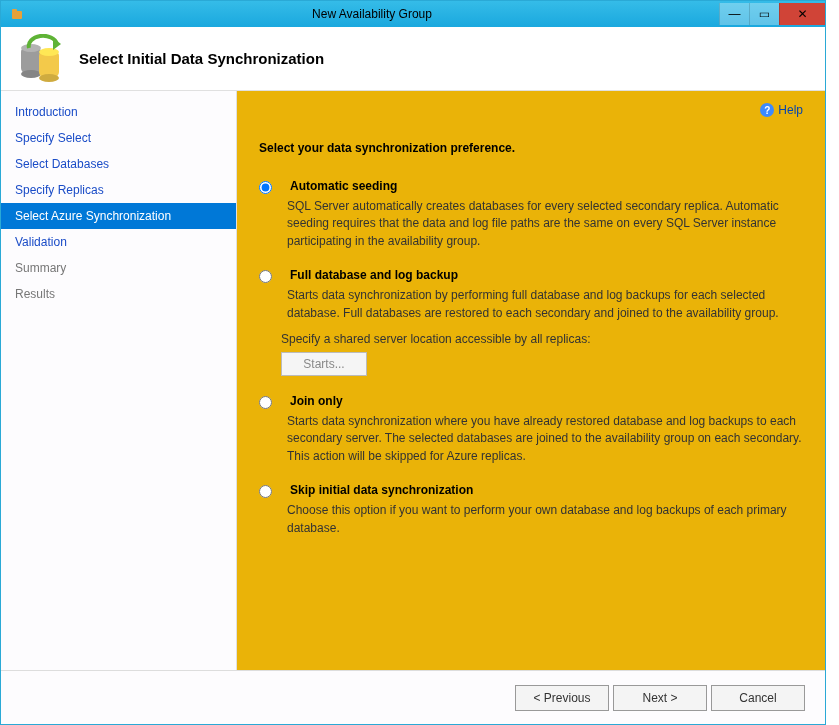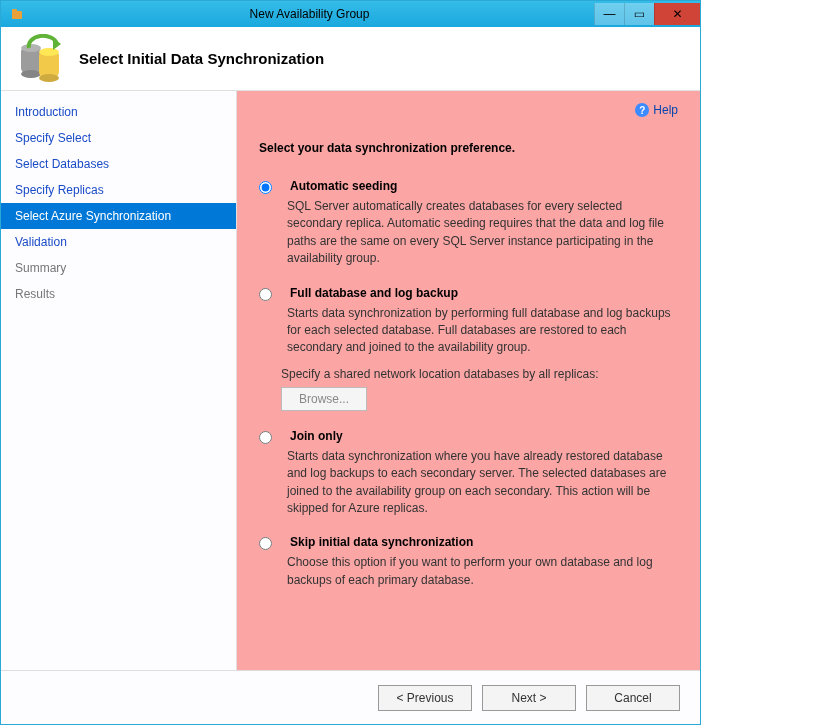--- a/index.html
+++ b/index.html
@@ -1,45 +1,45 @@
 <!DOCTYPE html>
 <html><head>
   <meta charset="utf-8">
   <style>
     * { box-sizing: border-box; margin: 0; padding: 0; }
     body { font-family: "Segoe UI", Tahoma, sans-serif; font-size: 12px; background: #fff; width: 839px; height: 725px; overflow: hidden; }
-    .window { width: 701px; height: 725px; border: 1px solid #2aa9d6; background: #fdfdfe; display: flex; flex-direction: column; }
+    .window { width: 826px; height: 725px; border: 1px solid #2aa9d6; background: #fdfdfe; display: flex; flex-direction: column; }
     .titlebar { height: 26px; background: linear-gradient(#35bce8, #1aa8de); display: flex; align-items: center; position: relative; }
     .title-icon { width: 16px; height: 16px; margin-left: 8px; display:flex; align-items:center; justify-content:center;}
     .title-text { flex: 1; text-align: center; color: #000; font-size: 12px; }
     .win-controls { display: flex; }
     .win-btn { width: 30px; height: 22px; border-left: 1px solid rgba(0,0,0,0.15); display: flex; align-items: center; justify-content: center; background: rgba(255,255,255,0.3); }
     .win-btn.close { background: #d04437; color:#000; width: 46px;}
     .header { height: 64px; border-bottom: 1px solid #e0e0e0; display: flex; align-items: center; padding: 0 18px; background:#fff;}
     .header-icon { width: 46px; height: 46px; margin-right: 14px; position:relative;}
     .header-title { font-size: 15px; font-weight: 700; color: #000; }
-    .body { flex: 1; display: flex; background: #fca5a5; overflow:hidden;}
+    .body { flex: 1; display: flex; background: #eab308; overflow:hidden;}
     .sidebar { width: 236px; border-right: 1px solid #e0e0e0; padding-top: 8px; background:#fdfcfe;}
     .nav-item { padding: 6px 14px; font-size: 12px; color: #1a4cc7; cursor: pointer; }
     .nav-item.inactive { color: #777; cursor: default;}
     .nav-item.selected { background: #0078d7; color: #fff; }
     .content { flex: 1; padding: 16px 22px 10px 22px; position: relative; overflow:hidden;}
     .help-link { position: absolute; top: 12px; right: 22px; color: #0645ad; display:flex; align-items:center; gap:4px; cursor:pointer;}
     .help-icon { width:14px; height:14px; border-radius:50%; background:#3b8aff; color:#fff; font-size:10px; font-weight:bold; display:flex; align-items:center; justify-content:center;}
     .content-heading { font-weight: 600; margin-top: 34px; margin-bottom: 24px; font-size: 12px; color:#000;}
     .option { margin-bottom: 18px; }
     .option-row { display: flex; align-items: flex-start; gap: 18px; }
     .option-label { font-weight: 600; color:#000;}
     .option-desc { margin-left: 28px; margin-top: 4px; color: #333; line-height: 1.45; font-size:12px;}
     .sub-label { margin-left: 22px; margin-top: 10px; color:#333; font-size:12px;}
     .path-row { margin-left: 22px; margin-top: 6px; display: flex; gap: 8px; align-items:center;}
     .path-input { flex:1; height: 24px; padding: 0 6px; border: 1px solid #bbb; background:#f5f5f5; color:#888; font-size:12px;}
     .browse-btn { width: 86px; height: 24px; border: 1px solid #bbb; background:#f5f5f5; color:#888; font-size:12px;}
     input[type=radio]{ margin-top:2px; width:13px; height:13px;}
-    .footer { height: 54px; border-top: 1px solid #ddd; display: flex; justify-content: flex-end; align-items: center; padding-right: 20px; gap: 10px; background:#fdfcfe;}
+    .footer { height: 54px; border-top: 1px solid #ddd; display: flex; justify-content: flex-end; align-items: center; padding-right: 20px; gap: 4px; background:#fdfcfe;}
     .wiz-btn { width: 94px; height: 26px; border: 1px solid #999; background: #f4f4f4; font-size: 12px; color:#333;}
     .cyl{position:absolute; width:20px; height:26px; border-radius:4px 4px 6px 6px;}
     .cyl::before{content:""; position:absolute; top:-4px; left:0; width:100%; height:8px; border-radius:50%; background:inherit; filter:brightness(1.15);}
     .cyl::after{content:""; position:absolute; bottom:-4px; left:0; width:100%; height:8px; border-radius:50%; background:inherit; filter:brightness(0.85);}
   </style>
 </head>
 <body>
 
 <div class="window">
   <div class="titlebar">
@@ -96,23 +96,23 @@
         </label>
         <div class="option-desc">SQL Server automatically creates databases for every selected secondary replica. Automatic seeding requires that the data and log file paths are the same on every SQL Server instance participating in the availability group.</div>
       </div>
 
       <div class="option">
         <label class="option-row">
           <input type="radio" name="sync" style="">
           <span class="option-label">Full database and log backup</span>
         </label>
         <div class="option-desc">Starts data synchronization by performing full database and log backups for each selected database. Full databases are restored to each secondary and joined to the availability group.</div>
-        <div class="sub-label">Specify a shared network location databases by all replicas:</div>
+        <div class="sub-label">Specify a shared server location accessible by all replicas:</div>
         <div class="path-row">
-          <button class="browse-btn" disabled="">Browse...</button>
+          <button class="browse-btn" disabled="">Starts...</button>
         </div>
       </div>
 
       <div class="option">
         <label class="option-row">
           <input type="radio" name="sync" style="">
           <span class="option-label">Join only</span>
         </label>
         <div class="option-desc">Starts data synchronization where you have already restored database and log backups to each secondary server. The selected databases are joined to the availability group on each secondary. This action will be skipped for Azure replicas.</div>
       </div>

